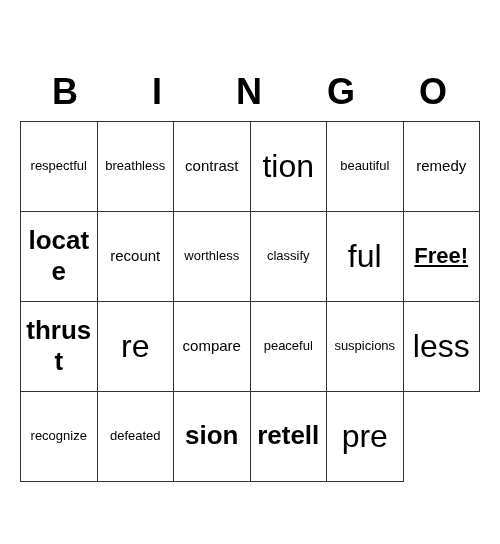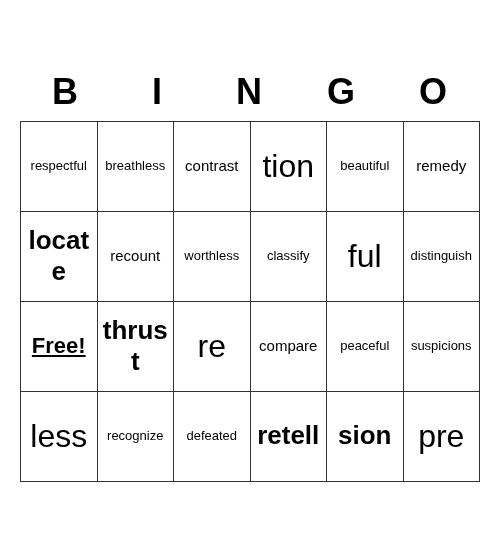--- a/index.html
+++ b/index.html
@@ -91,23 +91,20 @@
       <div class="bingo-cell">
         <span class="cell-text size-small">worthless</span>
       </div>
       <div class="bingo-cell">
         <span class="cell-text size-small">classify</span>
       </div>
       <div class="bingo-cell">
         <span class="cell-text size-xlarge">ful</span>
       </div>
       <div class="bingo-cell">
-        <span class="cell-text size-small">distinguish</span>
-      </div>
-      <div class="bingo-cell">
         <span class="cell-text size-free">Free!</span>
       </div>
       <div class="bingo-cell">
         <span class="cell-text size-large">thrust</span>
       </div>
       <div class="bingo-cell">
         <span class="cell-text size-xlarge">re</span>
       </div>
       <div class="bingo-cell">
         <span class="cell-text size-medium">compare</span>
@@ -121,22 +118,22 @@
       <div class="bingo-cell">
         <span class="cell-text size-xlarge">less</span>
       </div>
       <div class="bingo-cell">
         <span class="cell-text size-small">recognize</span>
       </div>
       <div class="bingo-cell">
         <span class="cell-text size-small">defeated</span>
       </div>
       <div class="bingo-cell">
-        <span class="cell-text size-large">retell</span>
+        <span class="cell-text size-large">sion</span>
       </div>
       <div class="bingo-cell">
-        <span class="cell-text size-large">sion</span>
+        <span class="cell-text size-large">retell</span>
       </div>
       <div class="bingo-cell">
         <span class="cell-text size-xlarge">pre</span>
       </div>
     </div>
 </div>
 
 </body></html>

